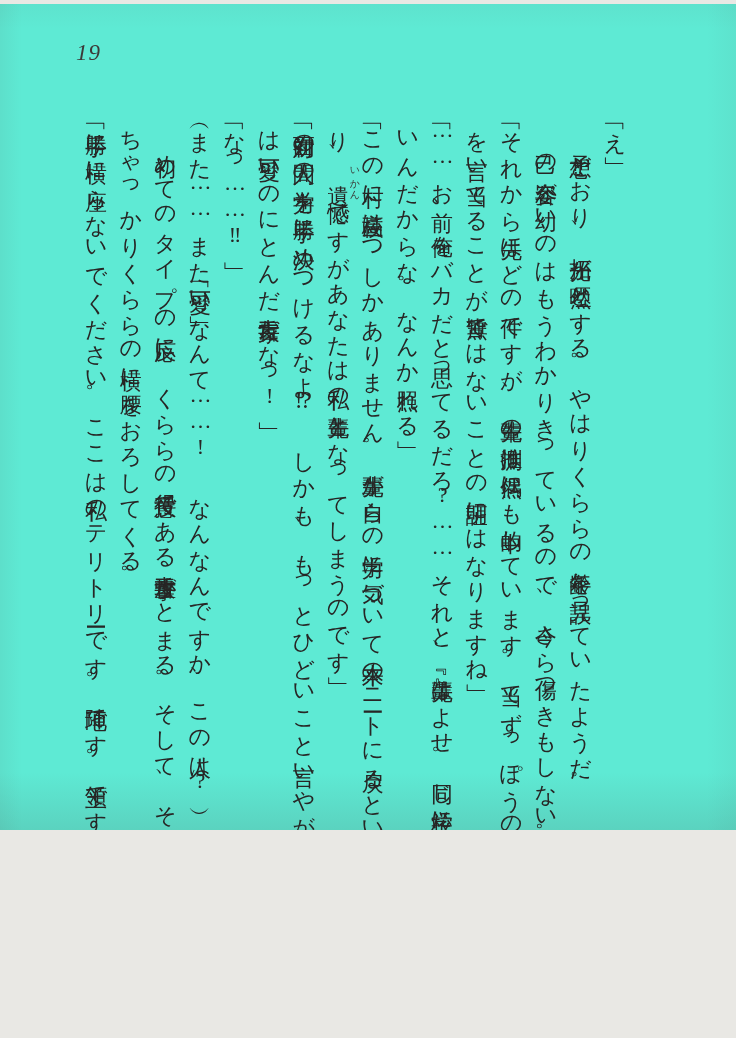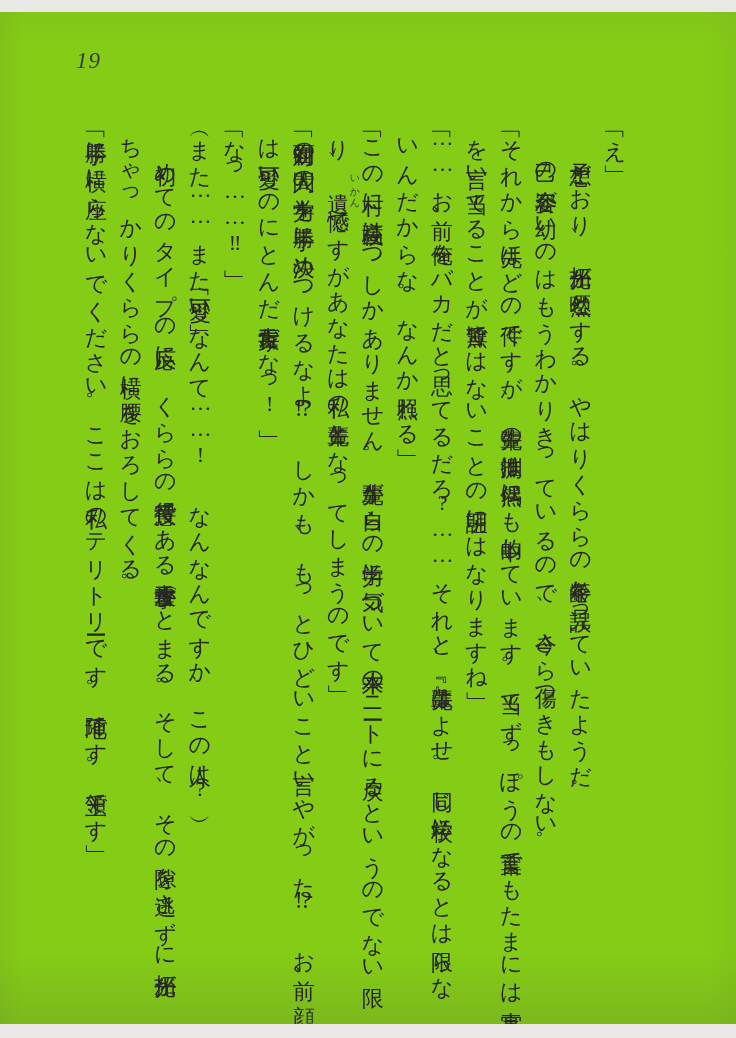--- a/index.html
+++ b/index.html
@@ -3,23 +3,23 @@
 <meta charset="utf-8">
 <style>
   html, body {
     margin: 0;
     padding: 0;
     background: #e9e8e4;
   }
   .page {
     position: relative;
     width: 736px;
-    height: 1012px;
-    margin: 12px auto;
-    background: #84cc16;
+    height: 826px;
+    margin: 4px auto;
+    background: #5eead4;
     overflow: hidden;
     font-family: "Liberation Serif", "DejaVu Serif", serif;
   }
   
   .scan-shading {
     position: absolute;
     inset: 0;
     pointer-events: none;
     background:
       linear-gradient(to bottom, rgba(90,88,84,0.05) 0%, rgba(0,0,0,0) 3%,

